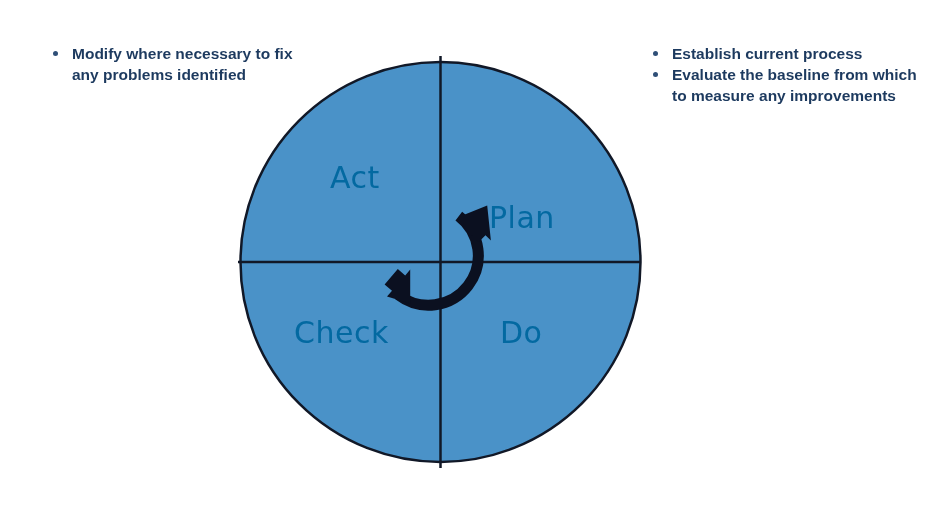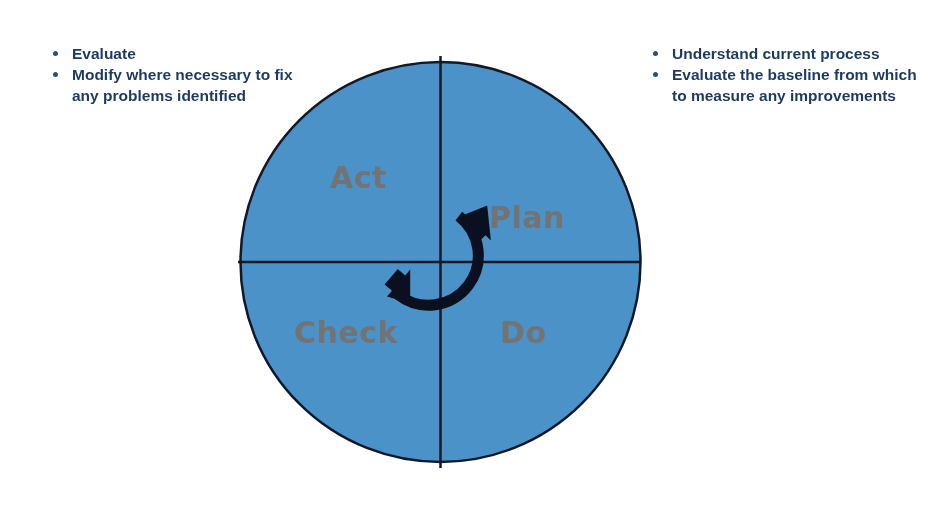--- a/index.html
+++ b/index.html
@@ -63,23 +63,23 @@
     left: 0;
     top: 0;
     width: 941px;
     height: 520px;
   }
 
   
   .quad-label {
     position: absolute;
     font-family: "DejaVu Sans", sans-serif;
-    font-weight: bold;
+    font-weight: normal;
     font-size: 30px;
-    color: #737373;
+    color: #0369a1;
     letter-spacing: 0.5px;
     white-space: nowrap;
   }
   #label-act   { left: 330px; top: 160px; }
   #label-plan  { left: 489px; top: 160px; margin-top: 40px; }
   #label-check { left: 294px; top: 315px; }
   #label-do    { left: 500px; top: 315px; }
 </style>
 </head>
 <body>
@@ -110,34 +110,30 @@
     <div class="quad-label" id="label-act">Act</div>
     <div class="quad-label" id="label-plan">Plan</div>
     <div class="quad-label" id="label-check">Check</div>
     <div class="quad-label" id="label-do">Do</div>
   </div>
 
   <div class="note" id="note-act">
     <ul>
       <li>
         <span class="bullet"></span>
-        <span>Evaluate</span>
-      </li>
-      <li>
-        <span class="bullet"></span>
         <span>Modify where necessary to fix any problems identified</span>
       </li>
     </ul>
   </div>
 
   <div class="note" id="note-plan">
     <ul>
       <li>
         <span class="bullet"></span>
-        <span>Understand current process</span>
+        <span>Establish current process</span>
       </li>
       <li>
         <span class="bullet"></span>
         <span>Evaluate the baseline from which to measure any improvements</span>
       </li>
     </ul>
   </div>
 
 
 

